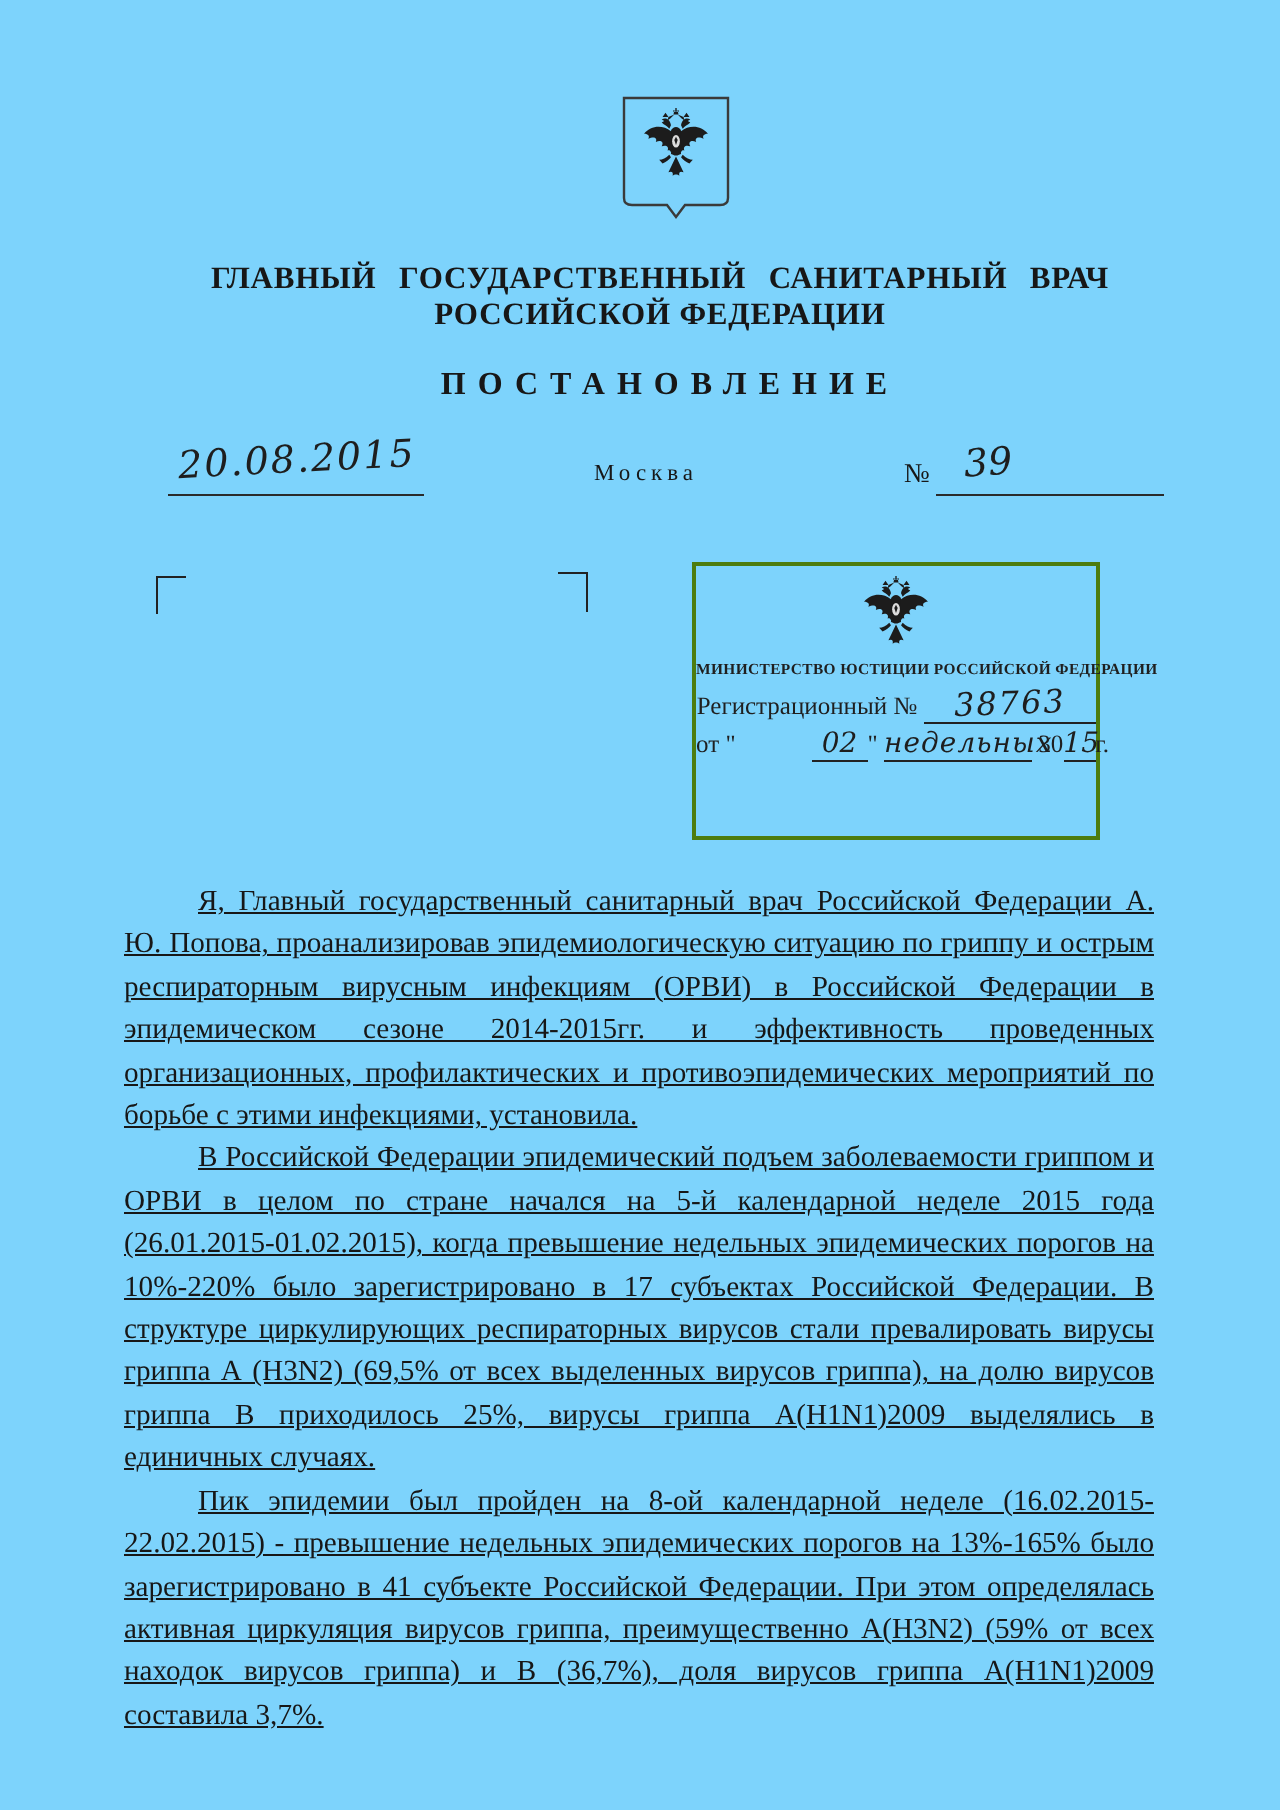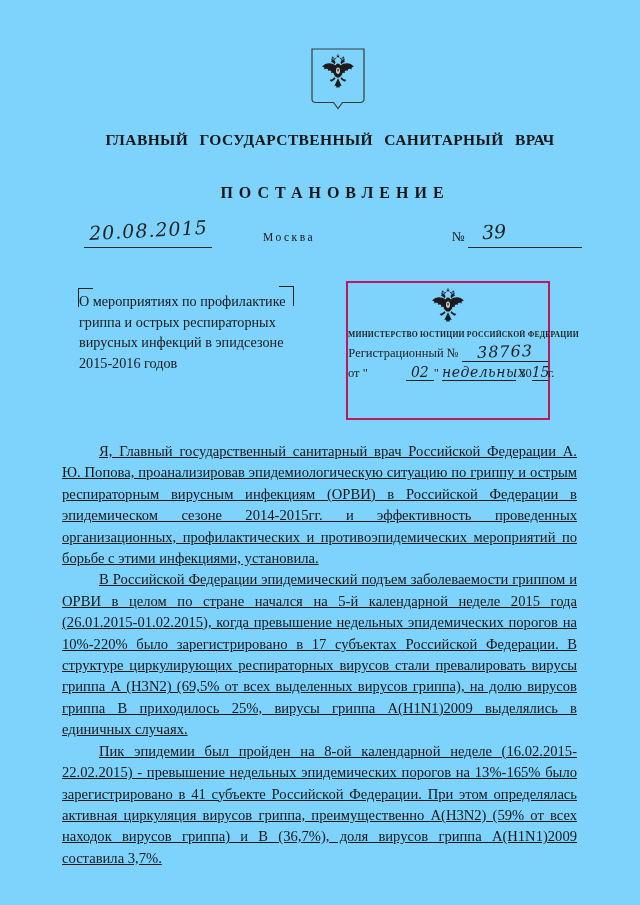--- a/index.html
+++ b/index.html
@@ -21,21 +21,21 @@
     text-align:center; font-weight:bold; font-size:16px; letter-spacing:6px;
   }
   
   .hand { font-family:"DejaVu Serif", serif; font-style:italic; color:#1e1e1e; }
   .date-wrap {
     position:absolute; left:84px; top:219px; width:128px; height:28px;
     border-bottom:1.2px solid #2a2a2a; text-align:center;
   }
   .date-wrap .hand { display:inline-block; font-size:19px; letter-spacing:1px; transform:rotate(-3deg); }
   .city {
-    position:absolute; left:263px; top:231px; width:100px; text-align:left;
+    position:absolute; left:273px; top:231px; width:100px; text-align:center;
     font-size:11.5px; letter-spacing:2.5px;
   }
   .num-sign { position:absolute; left:452px; top:229px; font-size:13.5px; }
   .num-wrap {
     position:absolute; left:468px; top:221px; width:114px; height:26px;
     border-bottom:1.2px solid #2a2a2a;
   }
   .num-wrap .hand { display:inline-block; font-size:19px; padding-left:14px; transform:rotate(-4deg); }
   
   .bracket-left {
@@ -46,21 +46,21 @@
     position:absolute; left:279px; top:286px; width:14px; height:19px;
     border-right:1.3px solid #222; border-top:1.3px solid #222;
   }
   .subject {
     position:absolute; left:79px; top:291px; width:215px;
     font-size:14.2px; line-height:20.5px;
   }
   
   .stamp {
     position:absolute; left:346px; top:281px; width:200px; height:135px;
-    border:2px solid #be185d; text-align:center; color:#1f1f1f;
+    border:2px solid #4d7c0f; text-align:center; color:#1f1f1f;
   }
   .stamp-emblem { margin-top:3px; height:44px; }
   .stamp-ministry { font-size:7.7px; font-weight:bold; letter-spacing:0.2px; margin-top:0px; white-space:nowrap; }
   .stamp-registered { font-size:16px; font-weight:bold; letter-spacing:1.5px; margin-top:4px; }
   .stamp-regline { font-size:12.5px; margin-top:3px; white-space:nowrap; }
   .reg-num-wrap { display:inline-block; width:86px; border-bottom:1.1px solid #222; margin-left:3px; }
   .reg-num-wrap .hand { font-size:16px; display:inline-block; transform:rotate(-2deg); letter-spacing:1px; }
   .stamp-dateline { font-size:12.5px; margin-top:2px; white-space:nowrap; }
   .u-hand { display:inline-block; border-bottom:1.1px solid #222; }
   .day-hand  { width:28px; font-size:14px;margin-left:38px; }
@@ -99,42 +99,37 @@
 
   <div class="emblem-box">
     <svg width="56" height="64">
       <path d="M2,2 H54 V52 Q54,55.5 50,55.5 H32.5 L28,61.5 L23.5,55.5 H6 Q2,55.5 2,52 Z" fill="none" stroke="#3a3a3a" stroke-width="1.2"></path>
       <use href="#eagle" x="7" y="4" width="42" height="46"></use>
     </svg>
   </div>
 
   <div class="org-title">
     <div class="l1">ГЛАВНЫЙ ГОСУДАРСТВЕННЫЙ САНИТАРНЫЙ ВРАЧ</div>
+    <div class="l2">РОССИЙСКОЙ ФЕДЕРАЦИИ</div>
   </div>
 
   <div class="doc-type">ПОСТАНОВЛЕНИЕ</div>
 
   <div class="date-wrap">
     <span class="hand">20.08.2015</span>
   </div>
   <div class="city">Москва</div>
   <div class="num-sign">№</div>
   <div class="num-wrap">
     <span class="hand">39</span>
   </div>
 
   <div class="bracket-left"></div>
   <div class="bracket-right"></div>
 
-  <div class="subject">
-    <div>О мероприятиях по профилактике</div>
-    <div>гриппа и острых респираторных</div>
-    <div>вирусных инфекций в эпидсезоне</div>
-    <div>2015-2016 годов</div>
-  </div>
 
   <div class="stamp">
     <div class="stamp-emblem">
       <svg width="42" height="44">
           <use href="#eagle" width="42" height="44"></use>
         </svg>
     </div>
     <div class="stamp-ministry">МИНИСТЕРСТВО ЮСТИЦИИ РОССИЙСКОЙ ФЕДЕРАЦИИ</div>
     <div class="stamp-regline">
       <span>Регистрационный №</span><span class="reg-num-wrap"><span class="hand">38763</span></span>

